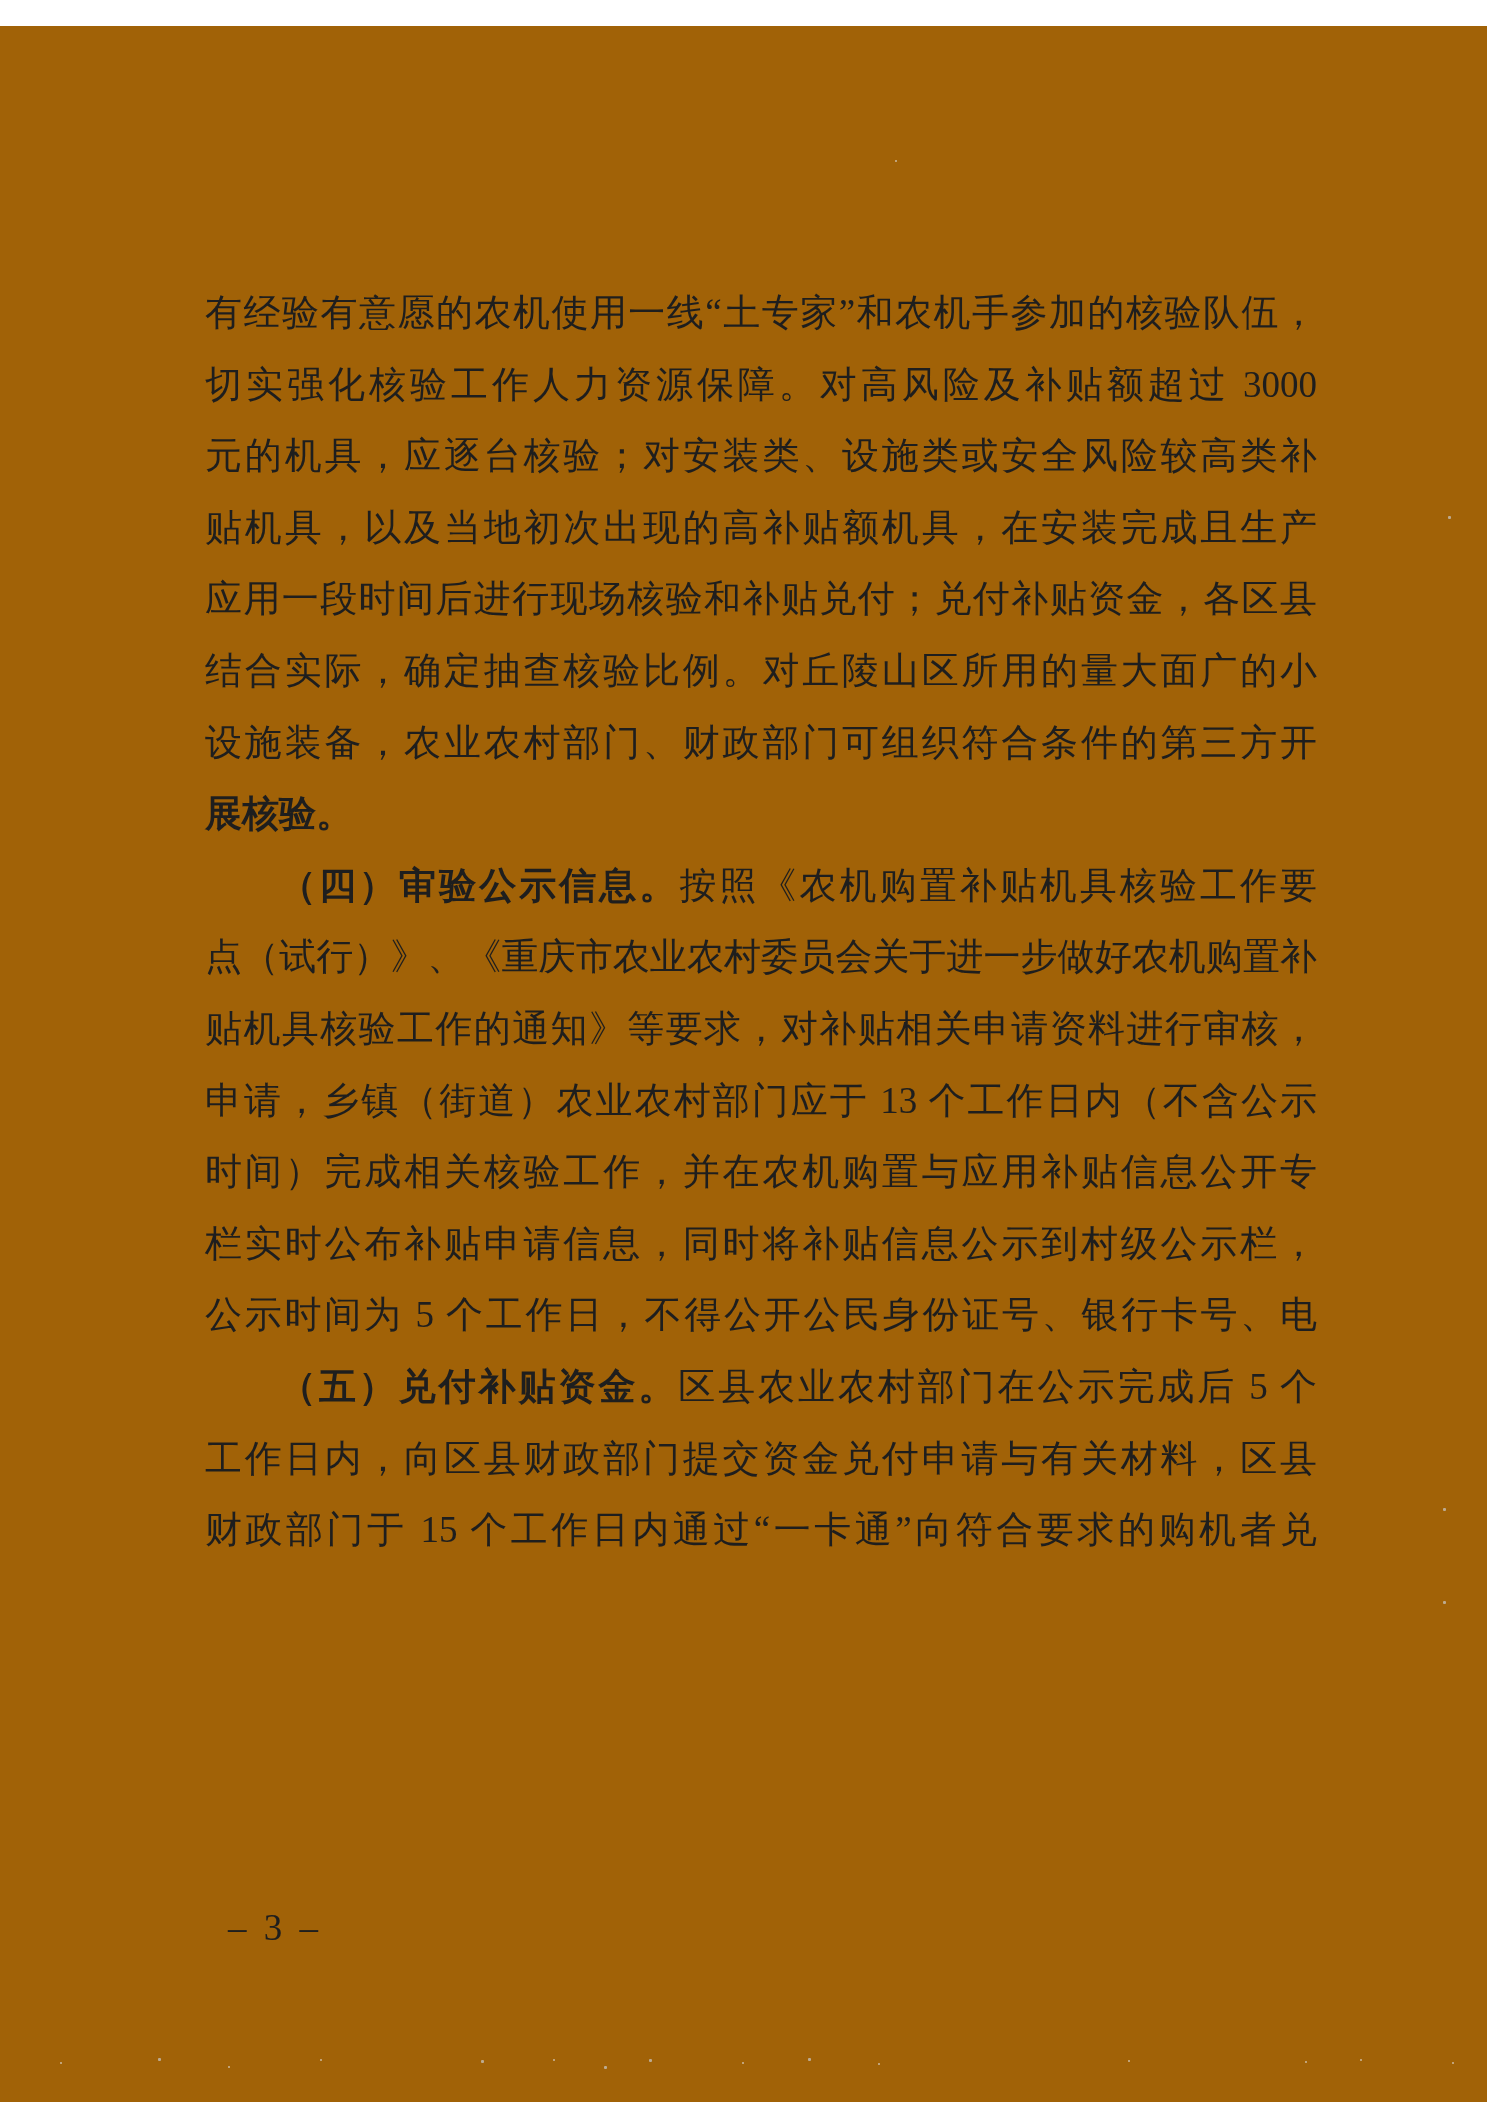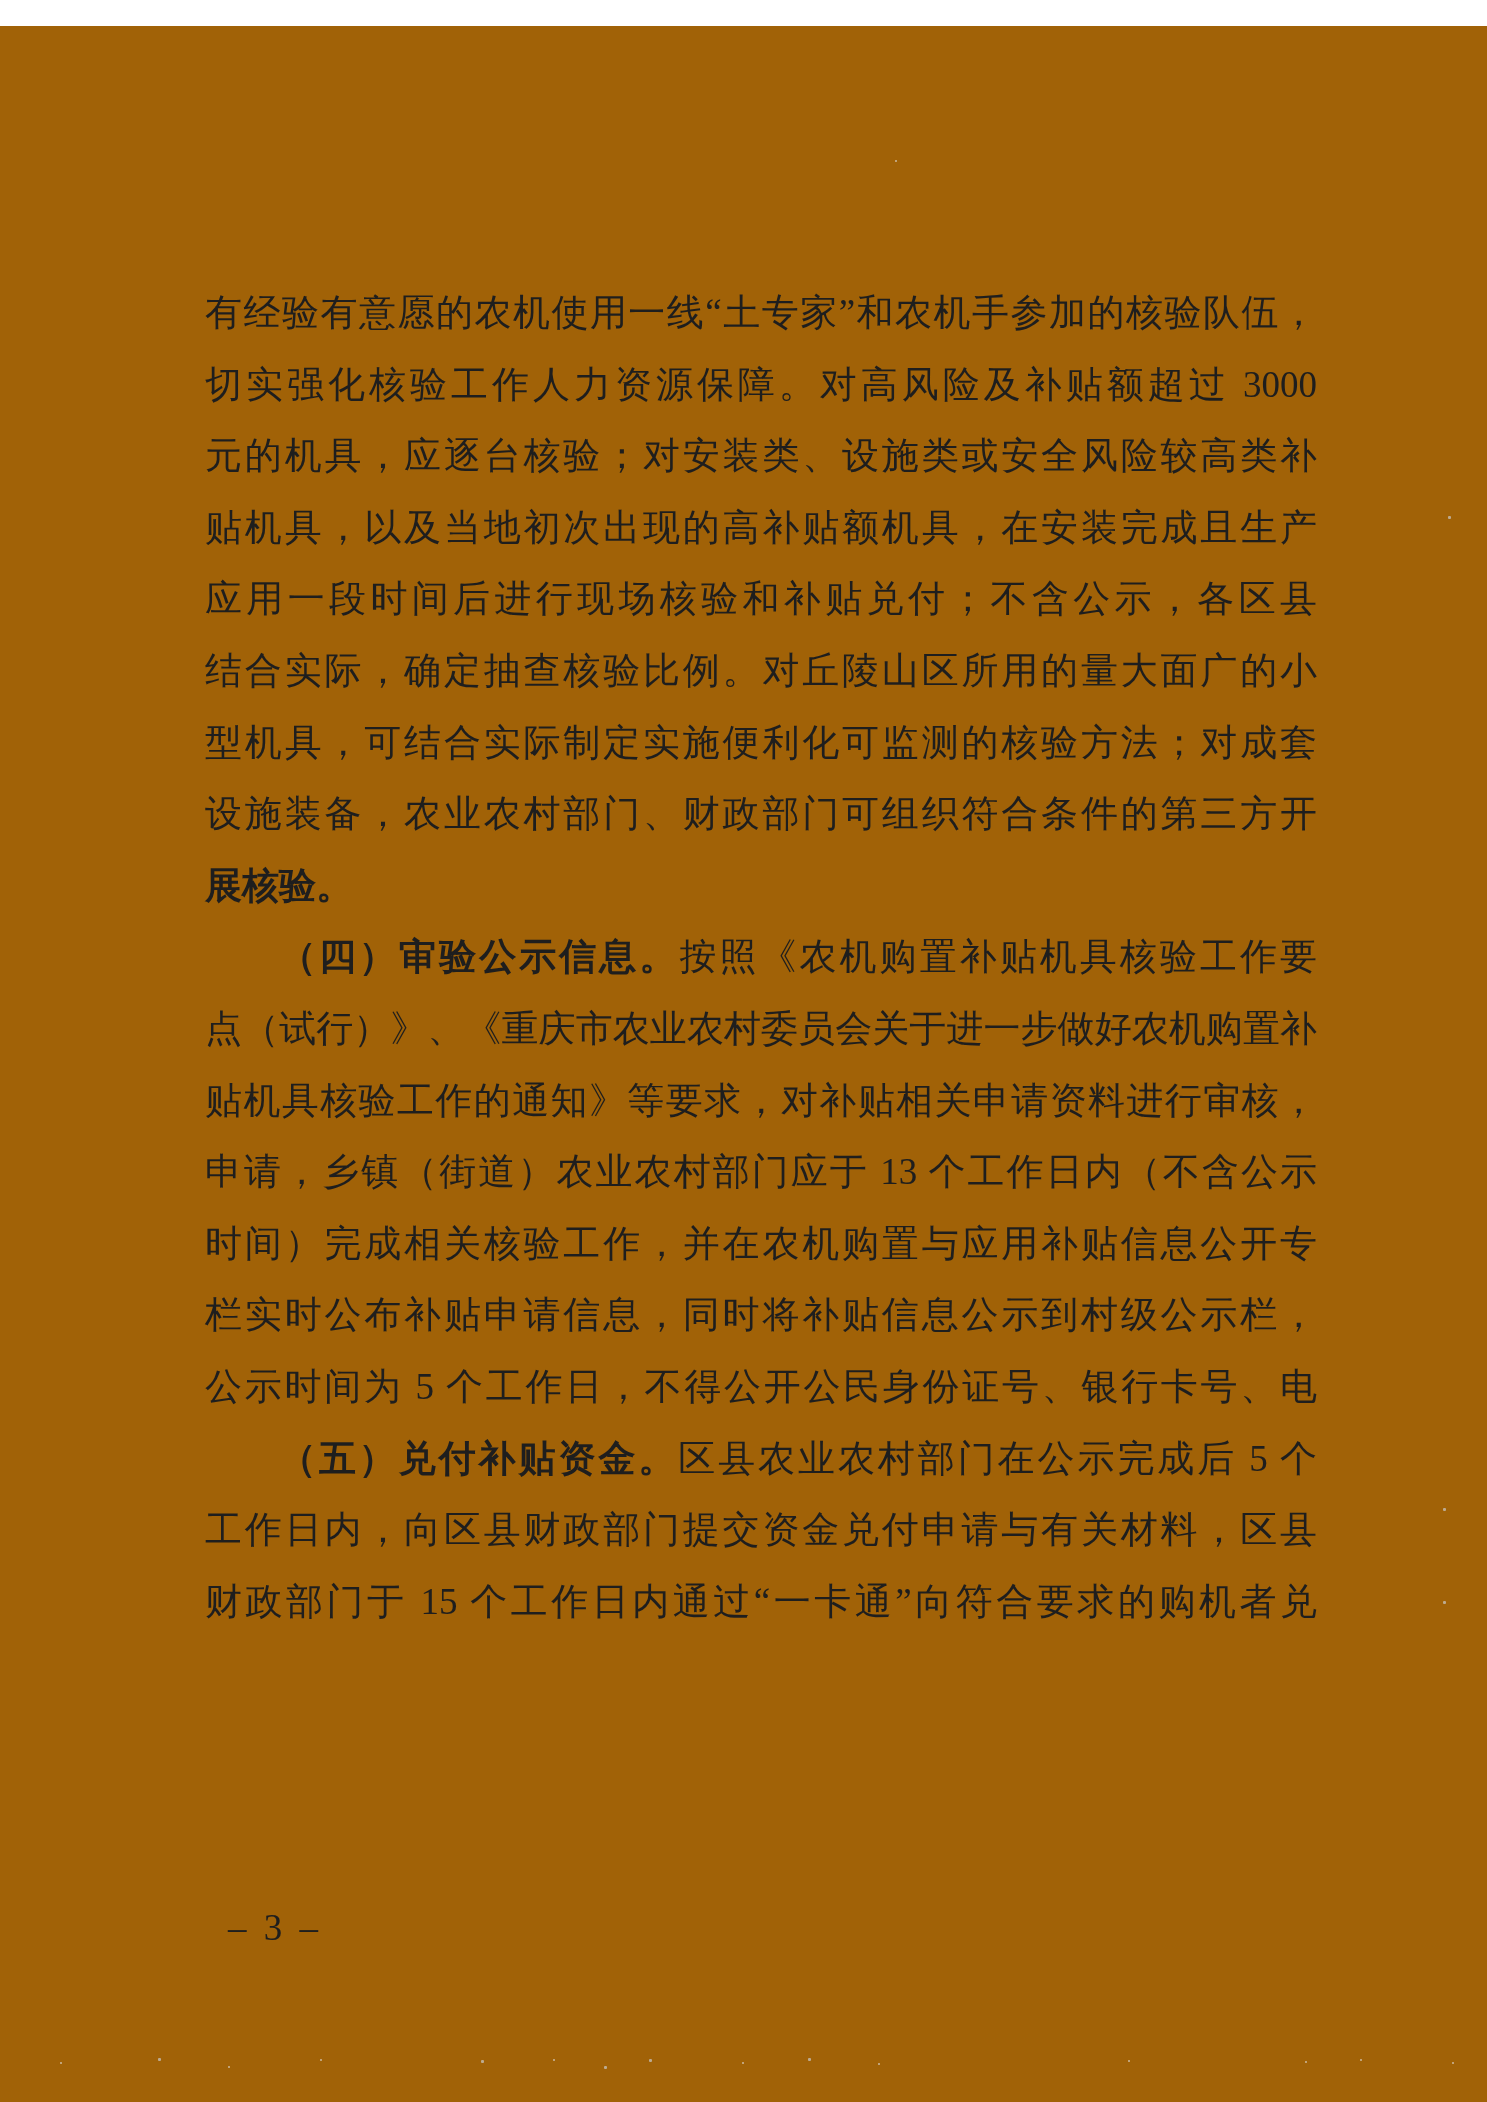--- a/index.html
+++ b/index.html
@@ -68,23 +68,22 @@
 </head>
 <body>
 
 <div class="page">
 
   <div class="text-block">
       <div class="line">有经验有意愿的农机使用一线“土专家”和农机手参加的核验队伍，</div>
       <div class="line">切实强化核验工作人力资源保障。对高风险及补贴额超过 3000</div>
       <div class="line">元的机具，应逐台核验；对安装类、设施类或安全风险较高类补</div>
       <div class="line">贴机具，以及当地初次出现的高补贴额机具，在安装完成且生产</div>
-      <div class="line">应用一段时间后进行现场核验和补贴兑付；不含公示，各区县</div>
+      <div class="line">应用一段时间后进行现场核验和补贴兑付；兑付补贴资金，各区县</div>
       <div class="line">结合实际，确定抽查核验比例。对丘陵山区所用的量大面广的小</div>
-      <div class="line">型机具，可结合实际制定实施便利化可监测的核验方法；对成套</div>
       <div class="line">设施装备，农业农村部门、财政部门可组织符合条件的第三方开</div>
       <div class="line no-just">展核验。</div>
       <div class="line indent"><b class="head">（四）审验公示信息。</b>按照《农机购置补贴机具核验工作要</div>
       <div class="line">点（试行）》、《重庆市农业农村委员会关于进一步做好农机购置补</div>
       <div class="line">贴机具核验工作的通知》等要求，对补贴相关申请资料进行审核，</div>
       <div class="line">申请，乡镇（街道）农业农村部门应于 13 个工作日内（不含公示</div>
       <div class="line">时间）完成相关核验工作，并在农机购置与应用补贴信息公开专</div>
       <div class="line">栏实时公布补贴申请信息，同时将补贴信息公示到村级公示栏，</div>
       <div class="line">公示时间为 5 个工作日，不得公开公民身份证号、银行卡号、电</div>
       <div class="line indent"><b class="head">（五）兑付补贴资金。</b>区县农业农村部门在公示完成后 5 个</div>

